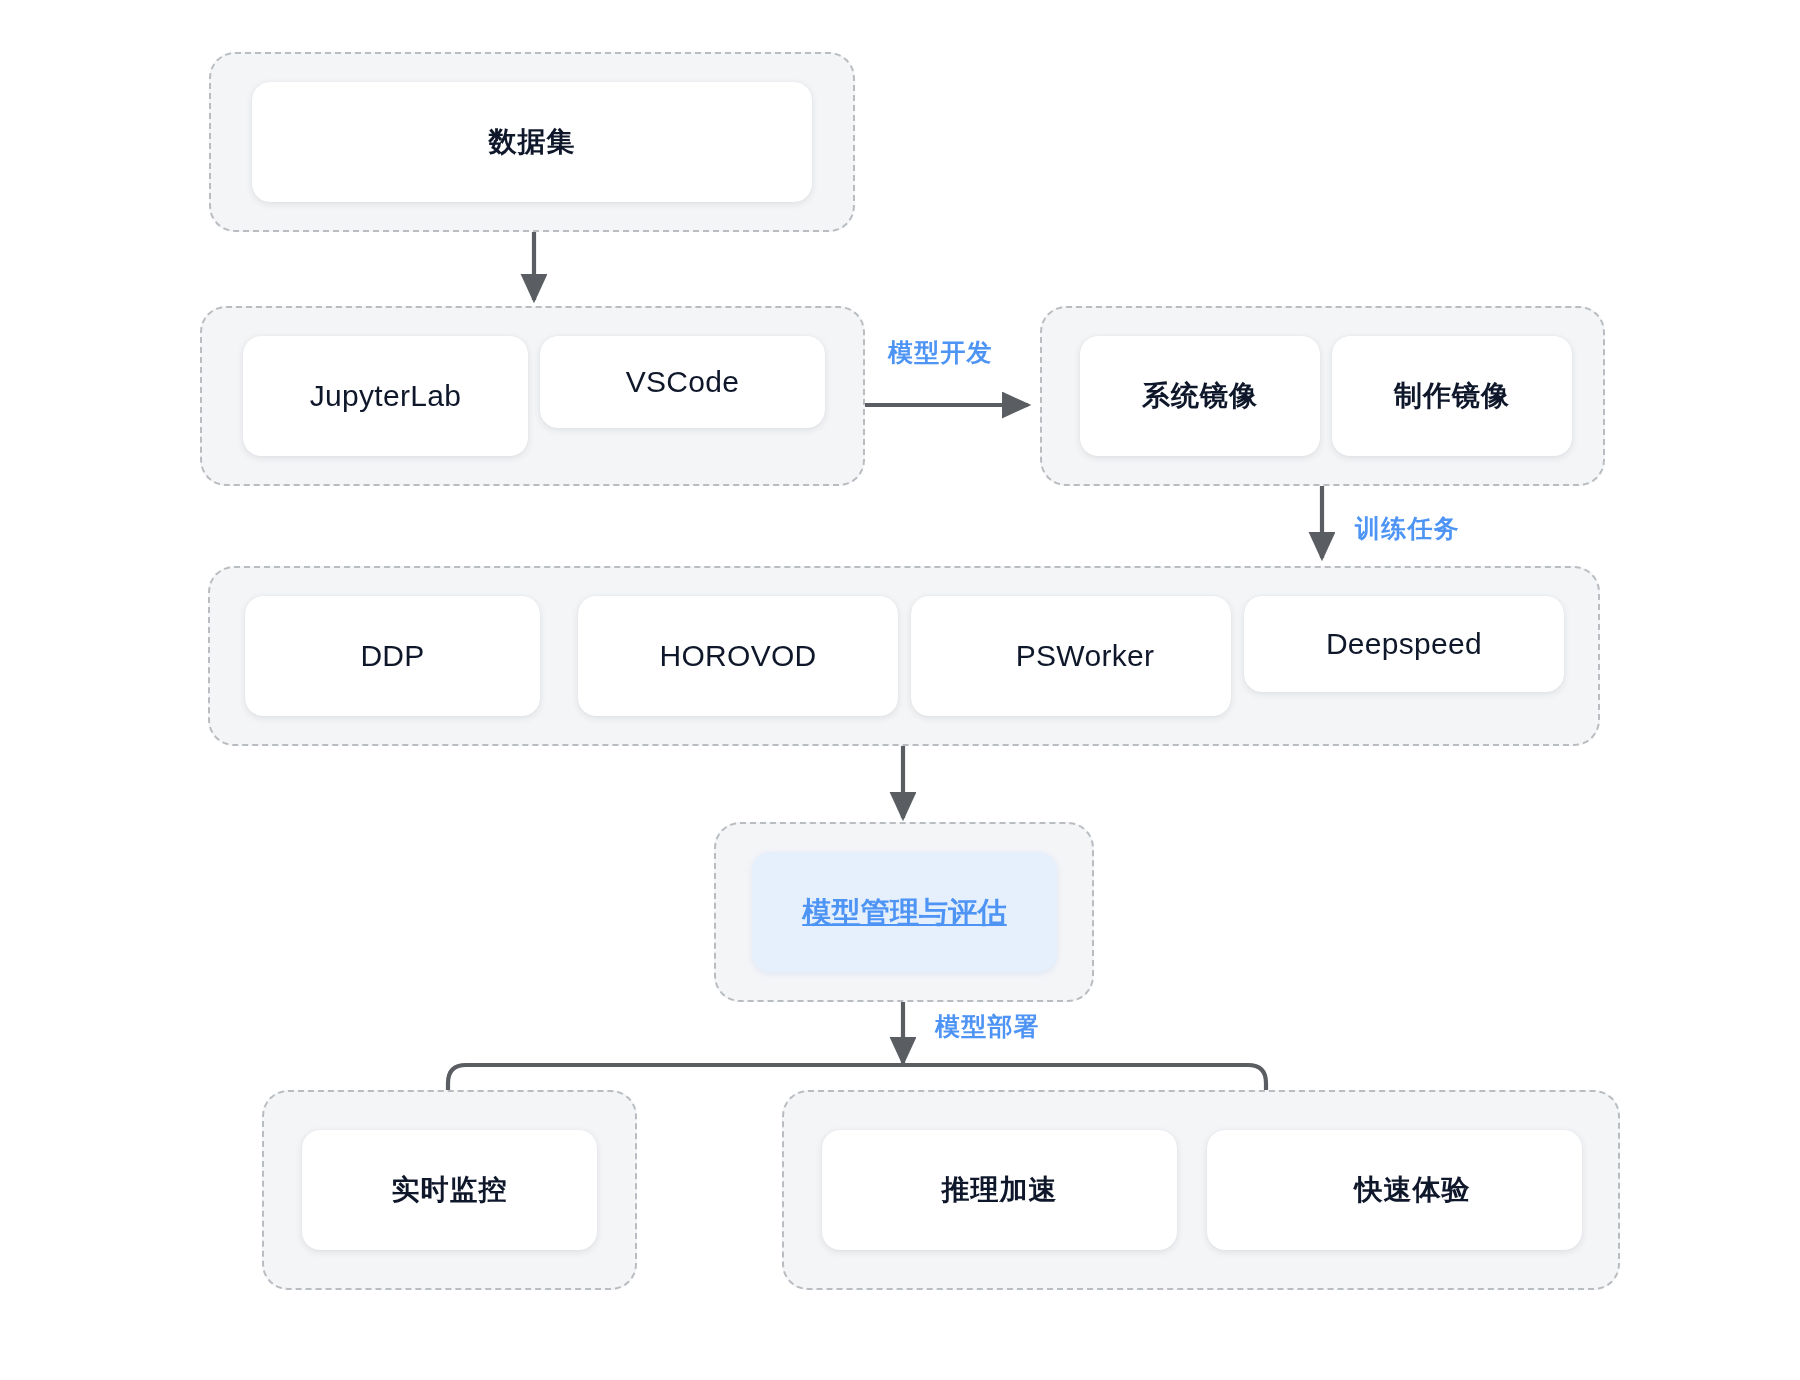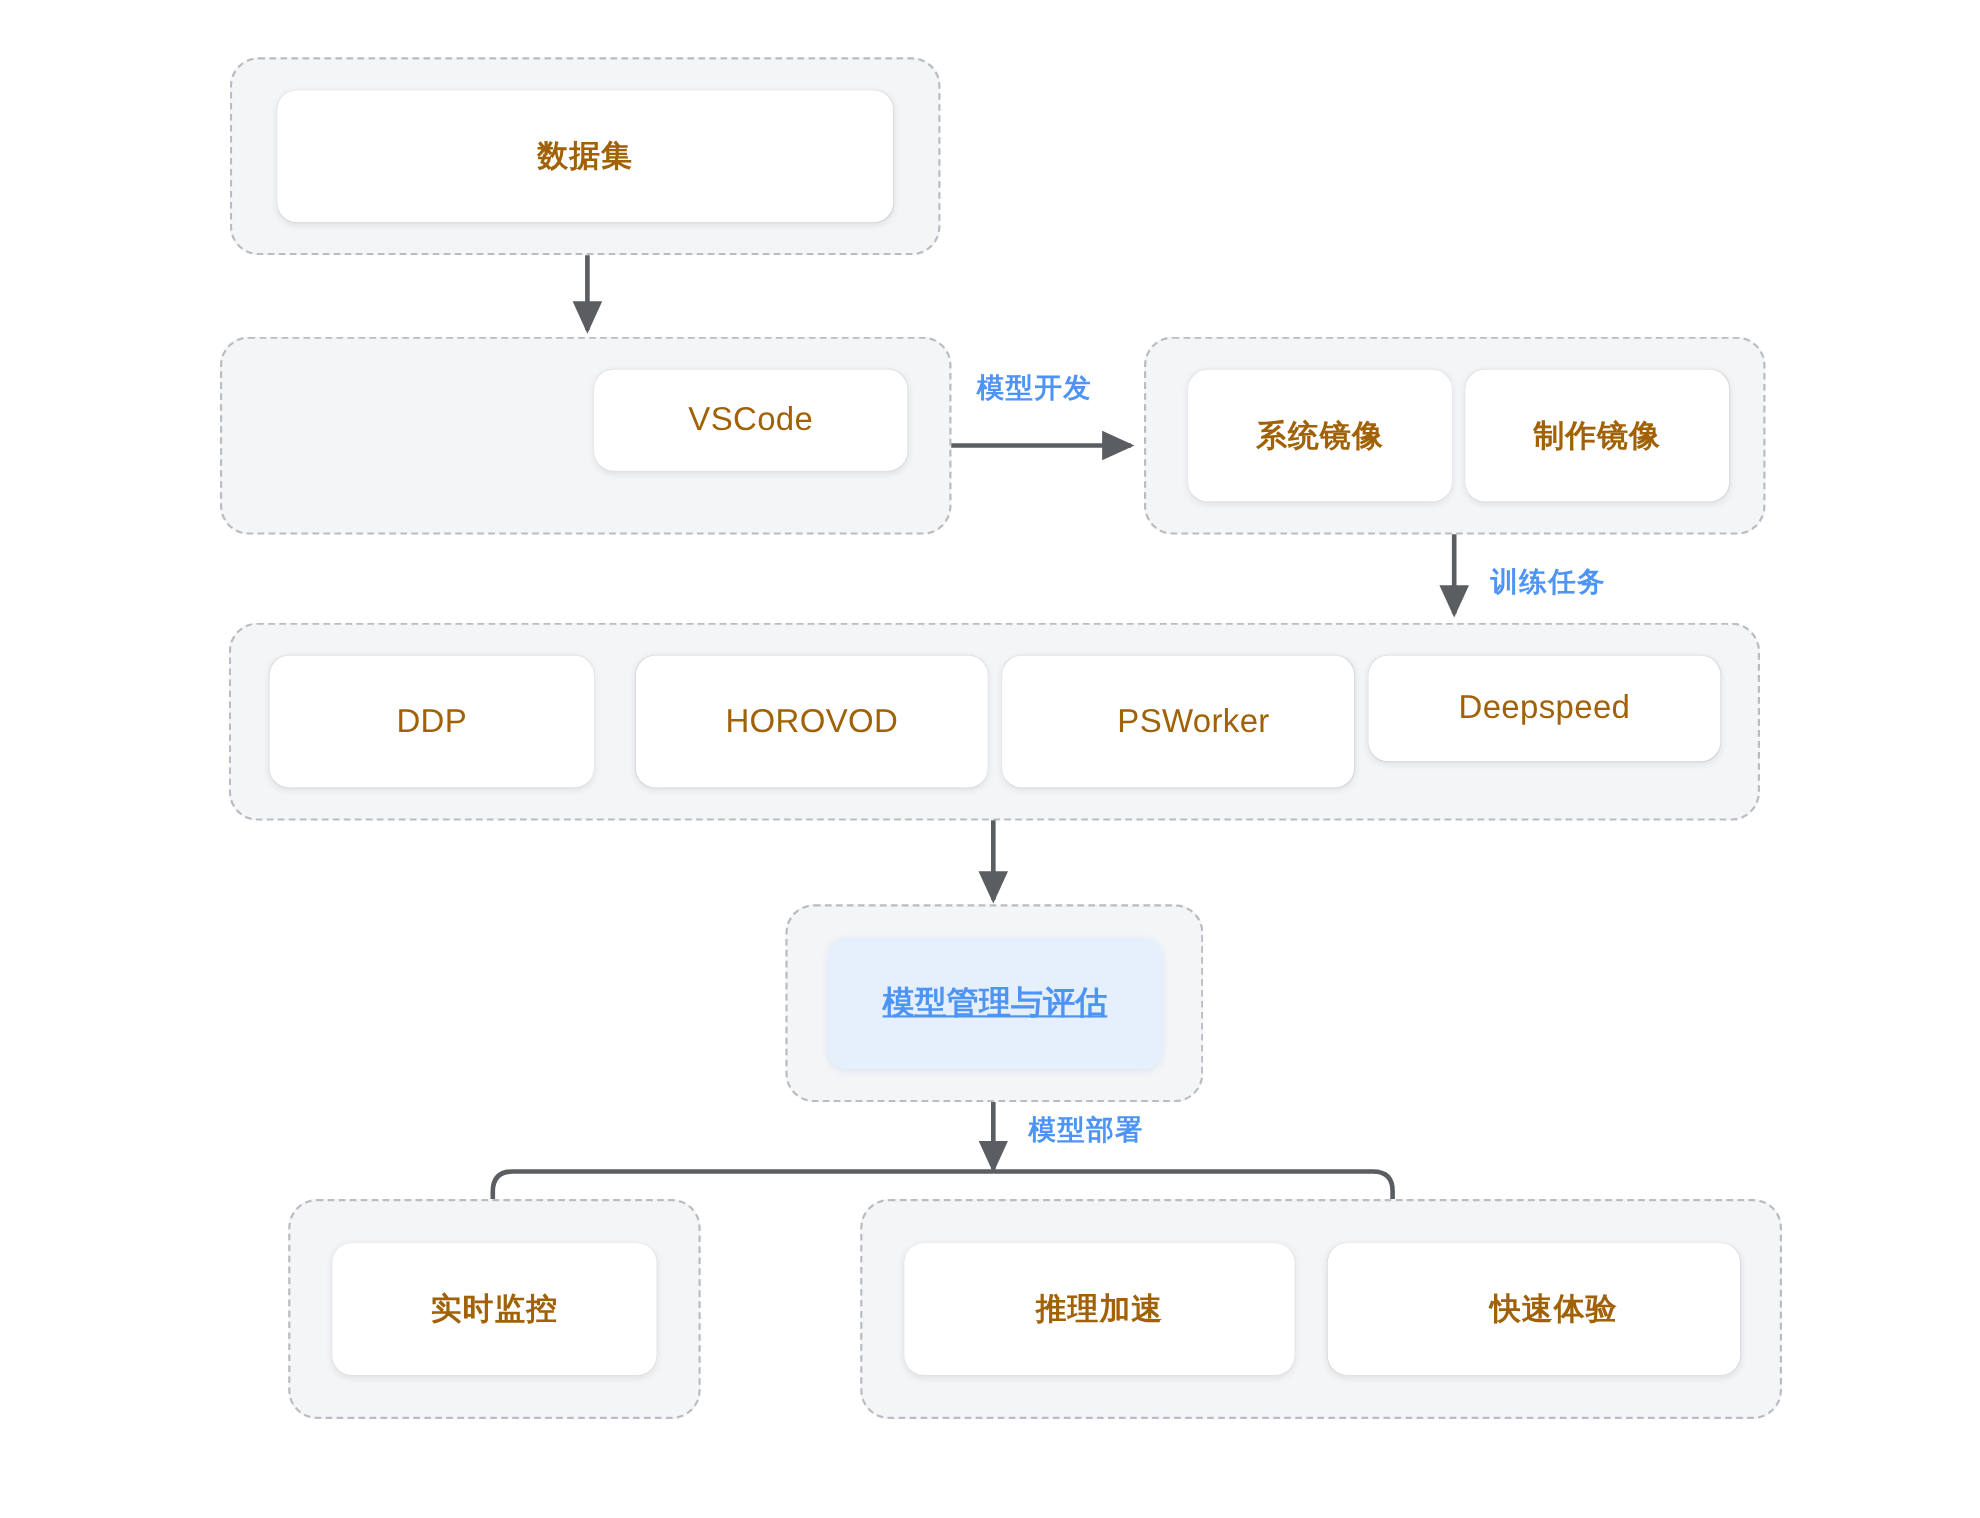--- a/index.html
+++ b/index.html
@@ -34,21 +34,21 @@
   .card {
     position: absolute;
     box-sizing: border-box;
     background: #ffffff;
     border-radius: 18px;
     box-shadow: 0 2px 7px rgba(30, 35, 45, 0.10),
                 0 0 1px rgba(30, 35, 45, 0.10);
     display: flex;
     align-items: center;
     justify-content: center;
-    color: #a16207;
+    color: #0f172a;
     font-size: 29px;
     line-height: 1.2;
     letter-spacing: 0.2px;
   }
   .card.cn {
     font-weight: 700;
     font-size: 28px;
     letter-spacing: 1px;
   }
   .card.latin {
@@ -109,20 +109,21 @@
 
     <path d="M903 1065 L1248 1065 Q1266 1065 1266 1083 L1266 1143" fill="none" stroke="#5a5d61" stroke-width="4.2" marker-end="url(#ah)"></path>
   </svg>
 
   <div class="group" style="left:209px; top:52px; width:646px; height:180px;">
   </div>
   <div class="card cn" style="left:252px; top:82px; width:560px; height:120px;">数据集</div>
 
   <div class="group" style="left:200px; top:306px; width:665px; height:180px;">
   </div>
+  <div class="card latin" style="left:243px; top:336px; width:285px; height:120px;">JupyterLab</div>
   <div class="card latin" style="left:540px; top:336px; width:285px; height:92px;">VSCode</div>
 
   <div class="group" style="left:1040px; top:306px; width:565px; height:180px;">
   </div>
   <div class="card cn" style="left:1080px; top:336px; width:240px; height:120px;">系统镜像</div>
   <div class="card cn" style="left:1332px; top:336px; width:240px; height:120px;">制作镜像</div>
 
   <div class="group" style="left:208px; top:566px; width:1392px; height:180px;">
   </div>
   <div class="card latin" style="left:245px; top:596px; width:295px; height:120px;">DDP</div>

